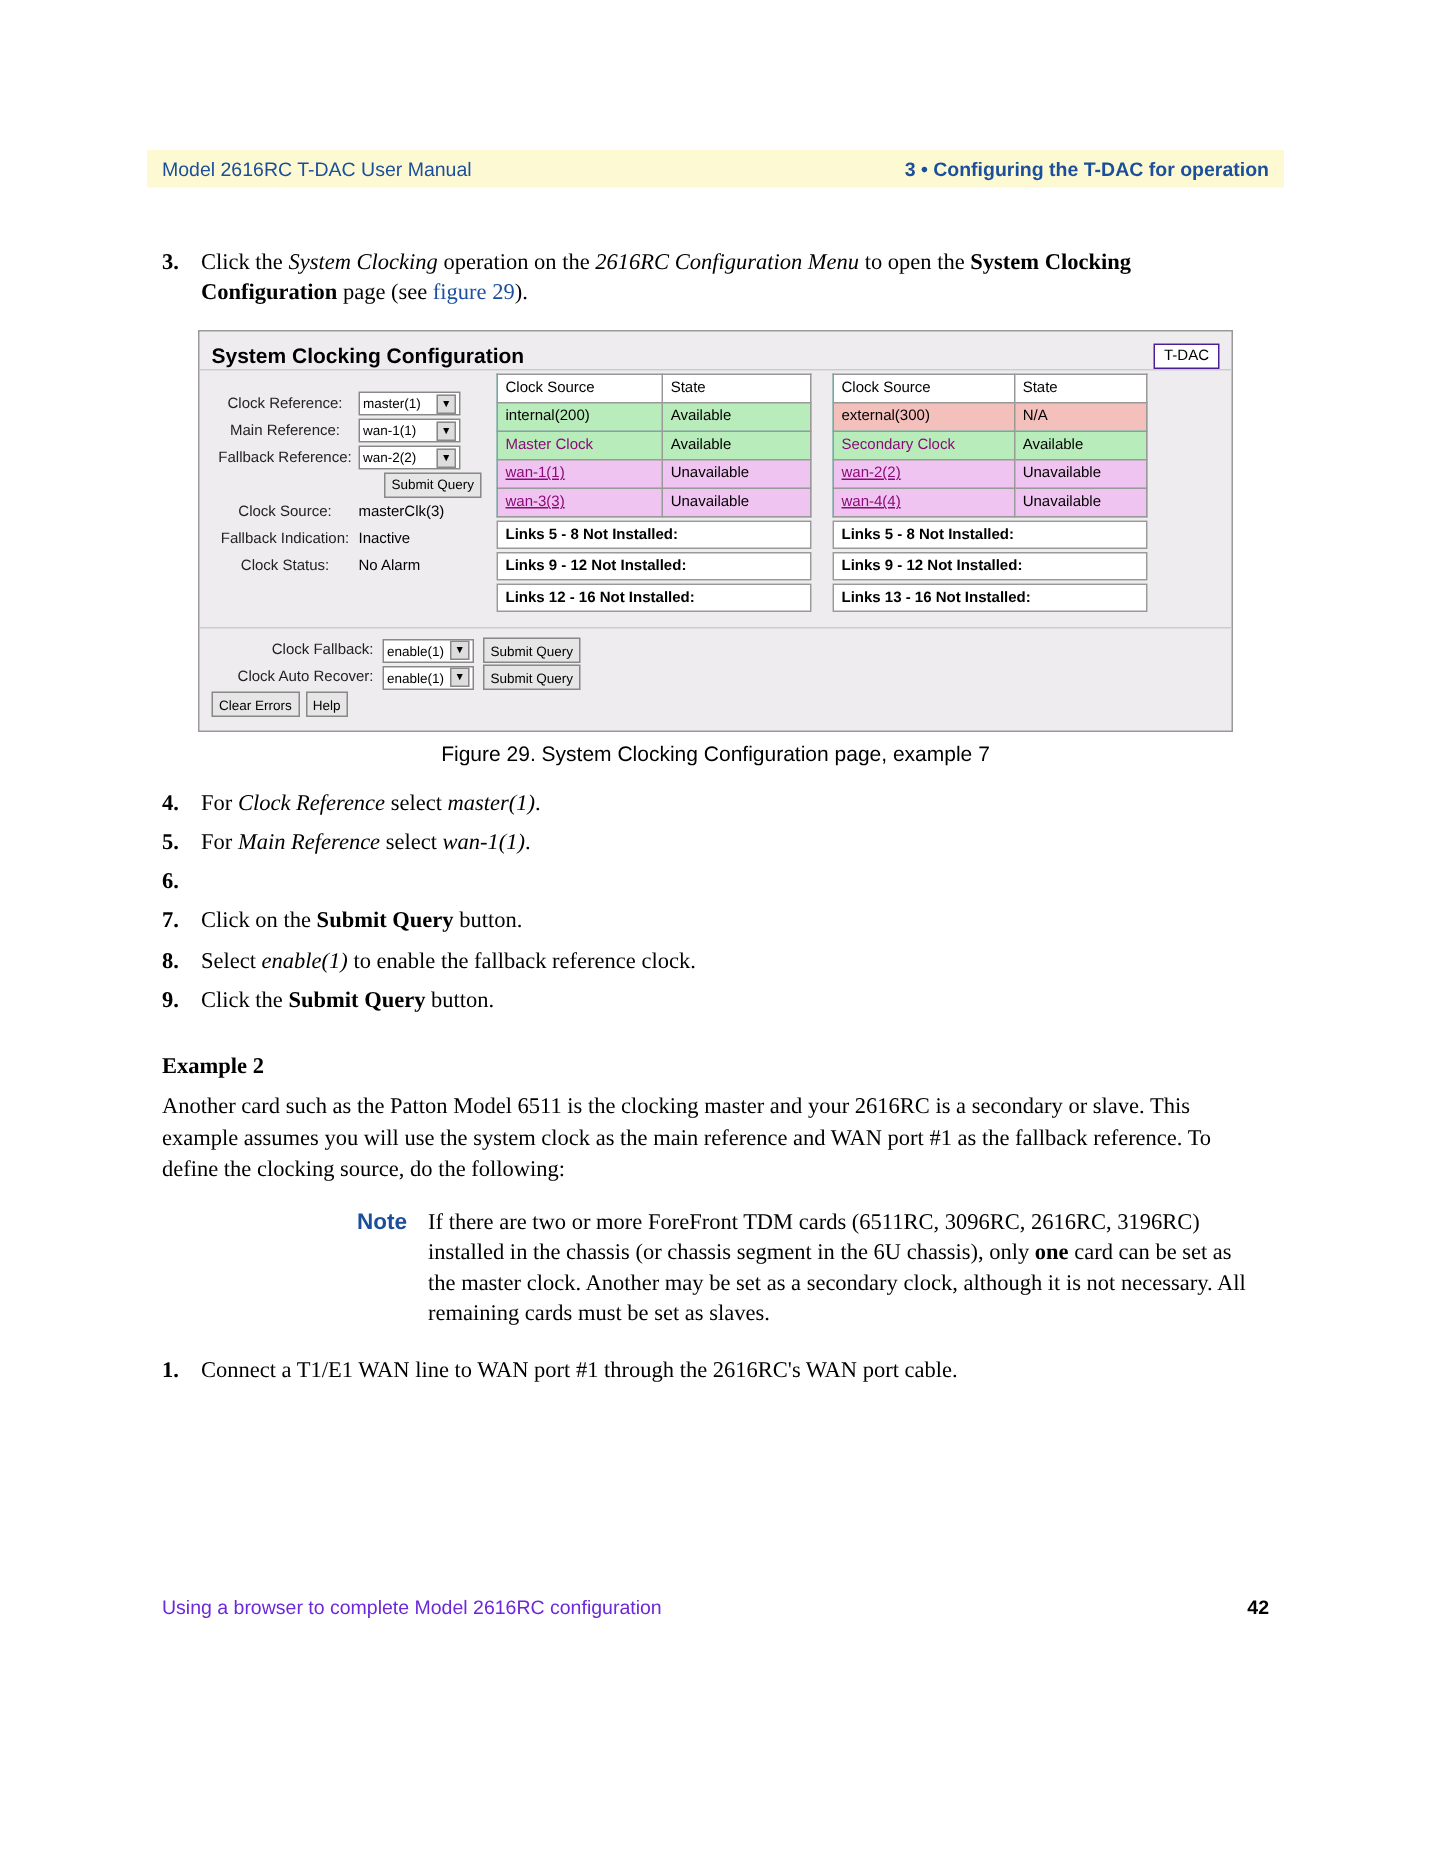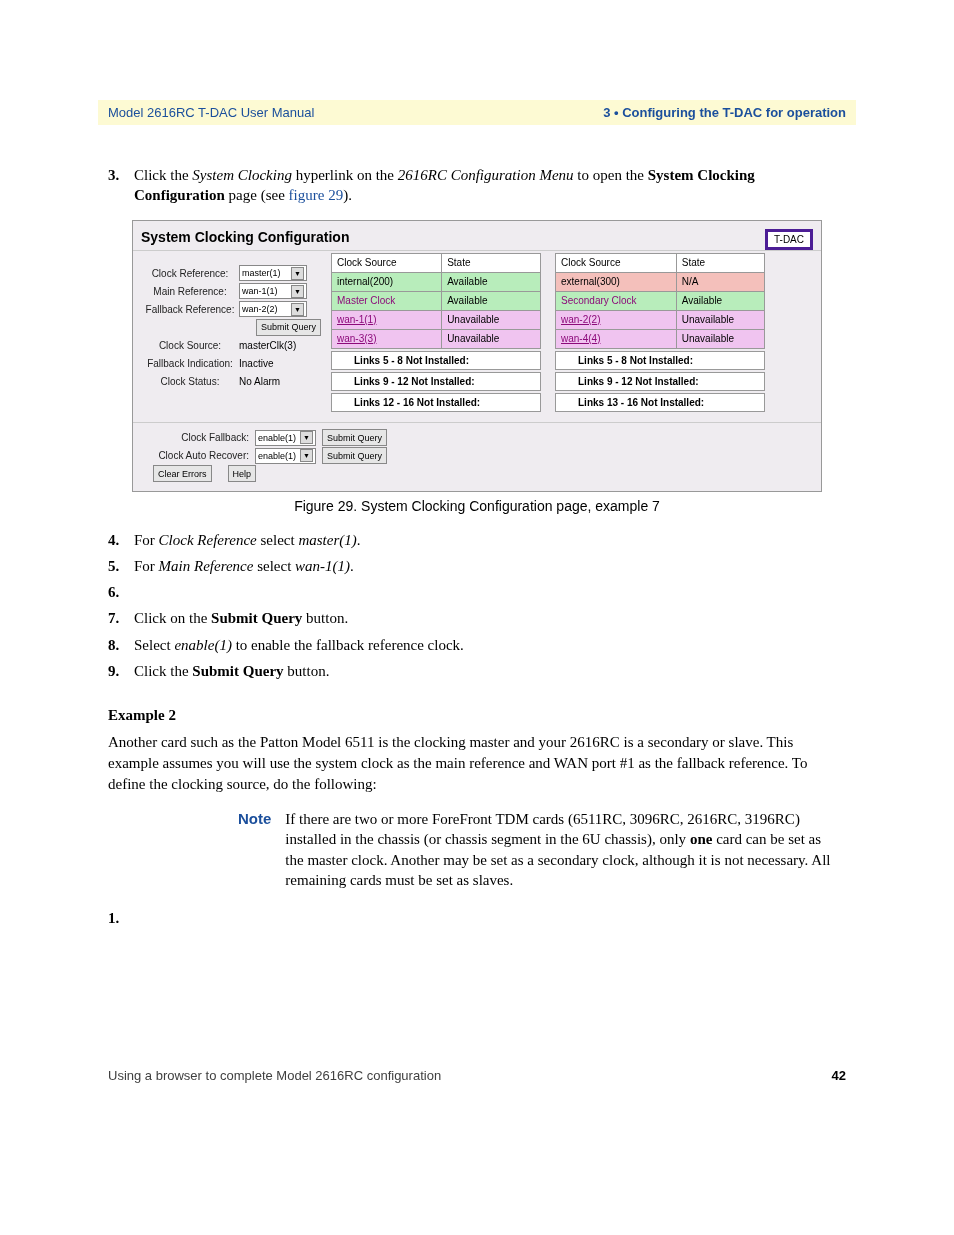--- a/index.html
+++ b/index.html
@@ -52,21 +52,21 @@
     align-items: flex-start;
     padding: 8px 8px 0 8px;
   }
   .fig-title {
     font-weight: bold;
     font-size: 14px;
     color: #000;
     font-family: Arial, sans-serif;
   }
   .tdac-badge {
-    border: 3px solid #4c1d95;
+    border: 1px solid #4c1d95;
     background: #fff;
     padding: 2px 6px;
     font-size: 10px;
   }
   .avail-label {
     margin-left: 200px;
     margin-top: 4px;
     padding: 0 8px 4px 8px;
     color: #222;
   }
@@ -121,21 +121,21 @@
   }
   table.src th { background: #fff; color: #000; }
   .st-avail { background: #b8edbb; }
   .st-na { background: #f4c0bb; }
   .st-unavail { background: #f0c4f0; }
   .st-mc { background: #b8edbb; color: #8c0a7a; }
   .st-sc { background: #b8edbb; color: #8c0a7a; }
   .lnk { color: #8c0a7a; text-decoration: underline; }
   .not-inst {
     background: #fff; border: 1px solid #999;
-    margin-top: 2px; padding: 3px 22px;
+    margin-top: 2px; padding: 3px 5px;
     font-weight: bold;
     font-size: 10px;
   }
   hr.fig-hr { border: none; border-top: 1px solid #ccc; margin: 4px 0; }
   .bottom-panel { padding: 2px 8px 8px 8px; }
   .bottom-row { display: flex; align-items: center; height: 18px; gap: 6px; }
   .bottom-row .lab2 { width: 108px; color: #222; text-align: right; }
   .caption {
     font-family: 'Trebuchet MS', Arial, sans-serif;
     text-align: center;
@@ -161,35 +161,35 @@
     margin-right: 14px;
     font-size: 15px;
   }
   .footer {
     display: flex;
     justify-content: space-between;
     font-family: 'Trebuchet MS', Arial, sans-serif;
     font-size: 13px;
     margin-top: 140px;
   }
-  .footer .fl { color: #404040; }
+  .footer .fl { color: #6d28d9; }
   .footer .fr { font-weight: bold; }
 </style>
 </head>
 <body>
 
 <div class="header-band">
   <span class="header-left">Model 2616RC T-DAC User Manual</span>
   <span class="header-right">3 • Configuring the T-DAC for operation</span>
 </div>
 
 <div class="step">
   <div class="num">3.</div>
   <div>
-    <span>Click the </span><span class="ital">System Clocking</span><span> hyperlink on the </span><span class="ital">2616RC Configuration Menu</span><span> to open the </span><span class="bold">System Clocking Configuration</span><span> page (see </span><span class="link">figure 29</span><span>).</span>
+    <span>Click the </span><span class="ital">System Clocking</span><span> operation on the </span><span class="ital">2616RC Configuration Menu</span><span> to open the </span><span class="bold">System Clocking Configuration</span><span> page (see </span><span class="link">figure 29</span><span>).</span>
   </div>
 </div>
 
 <div class="figure-wrap">
   <div class="fig-title-row">
     <span class="fig-title">System Clocking Configuration</span>
     <span class="tdac-badge">T-DAC</span>
   </div>
 
   <div class="fig-body">
@@ -306,21 +306,21 @@
       <span class="btn">Submit Query</span>
     </div>
     <div class="bottom-row">
       <span class="lab2">Clock Auto Recover:</span>
       <span class="sel" style="width:55px;">
           <span>enable(1)</span>
           <span class="arr">▼</span>
         </span>
       <span class="btn">Submit Query</span>
     </div>
-    <div class="bottom-row" style="gap:16px;margin-left:12px;">
+    <div class="bottom-row" style="gap:4px;">
       <span class="btn">Clear Errors</span>
       <span class="btn">Help</span>
     </div>
   </div>
 </div>
 
 <div class="caption">Figure 29. System Clocking Configuration page, example 7</div>
 
 <div class="step">
   <div class="num">4.</div>
@@ -351,18 +351,19 @@
 
 <div class="note-block">
   <div class="note-label">Note</div>
   <div>
     <span>If there are two or more ForeFront TDM cards (6511RC, 3096RC, 2616RC, 3196RC) installed in the chassis (or chassis segment in the 6U chassis), only </span><span class="bold">one</span><span> card can be set as the master clock.  Another may be set as a secondary clock, although it is not necessary.  All remaining cards must be set as slaves.</span>
   </div>
 </div>
 
 <div class="step">
   <div class="num">1.</div>
+  <div>Connect a T1/E1 WAN line to WAN port #1 through the 2616RC's WAN port cable.</div>
 </div>
 
 <div class="footer">
   <span class="fl">Using a browser to complete Model 2616RC configuration</span>
   <span class="fr">42</span>
 </div>
 
 </body></html>

